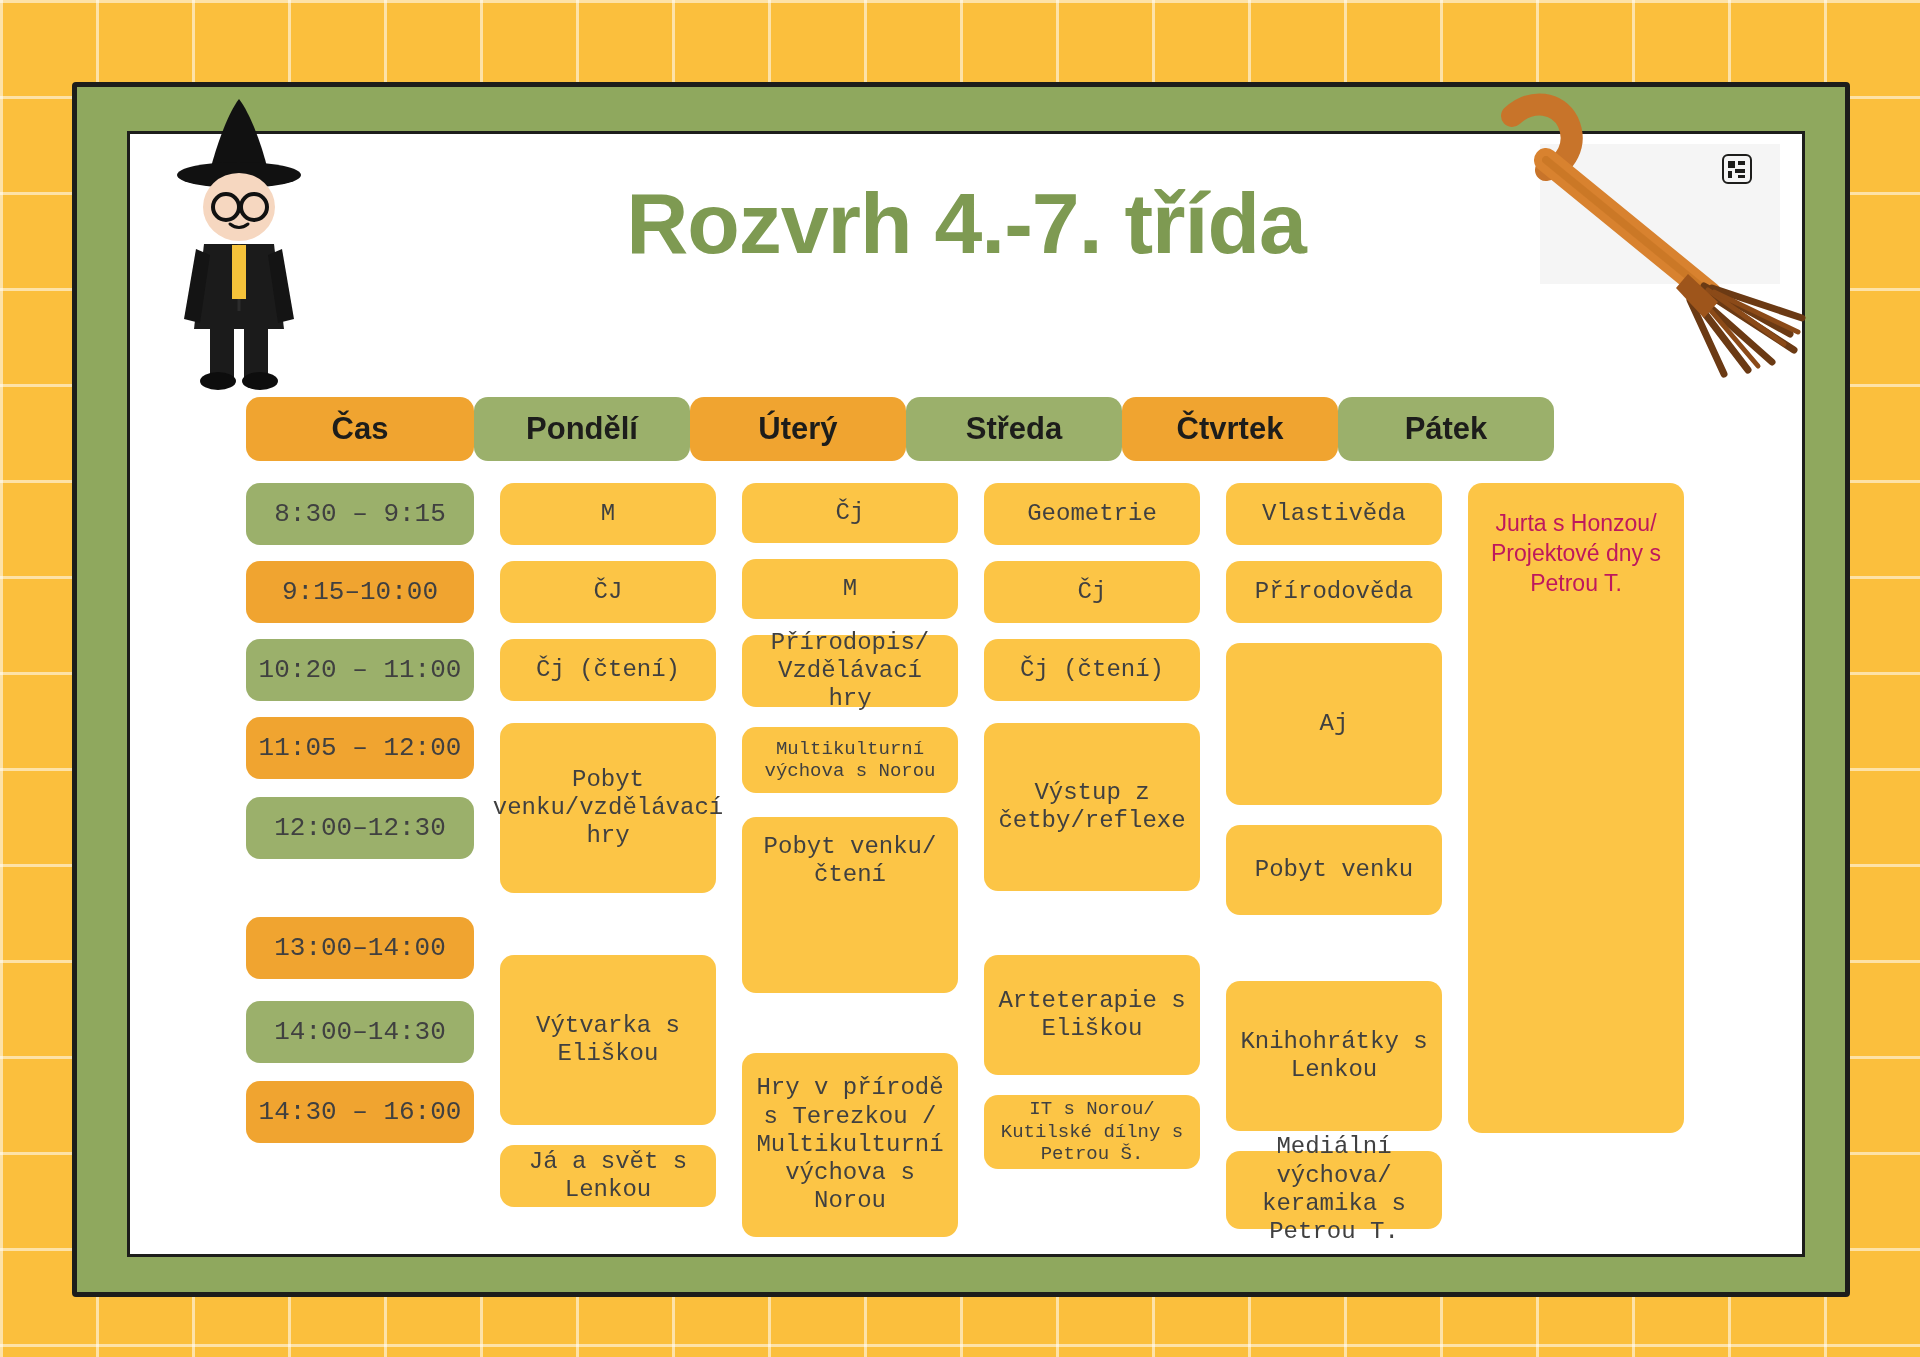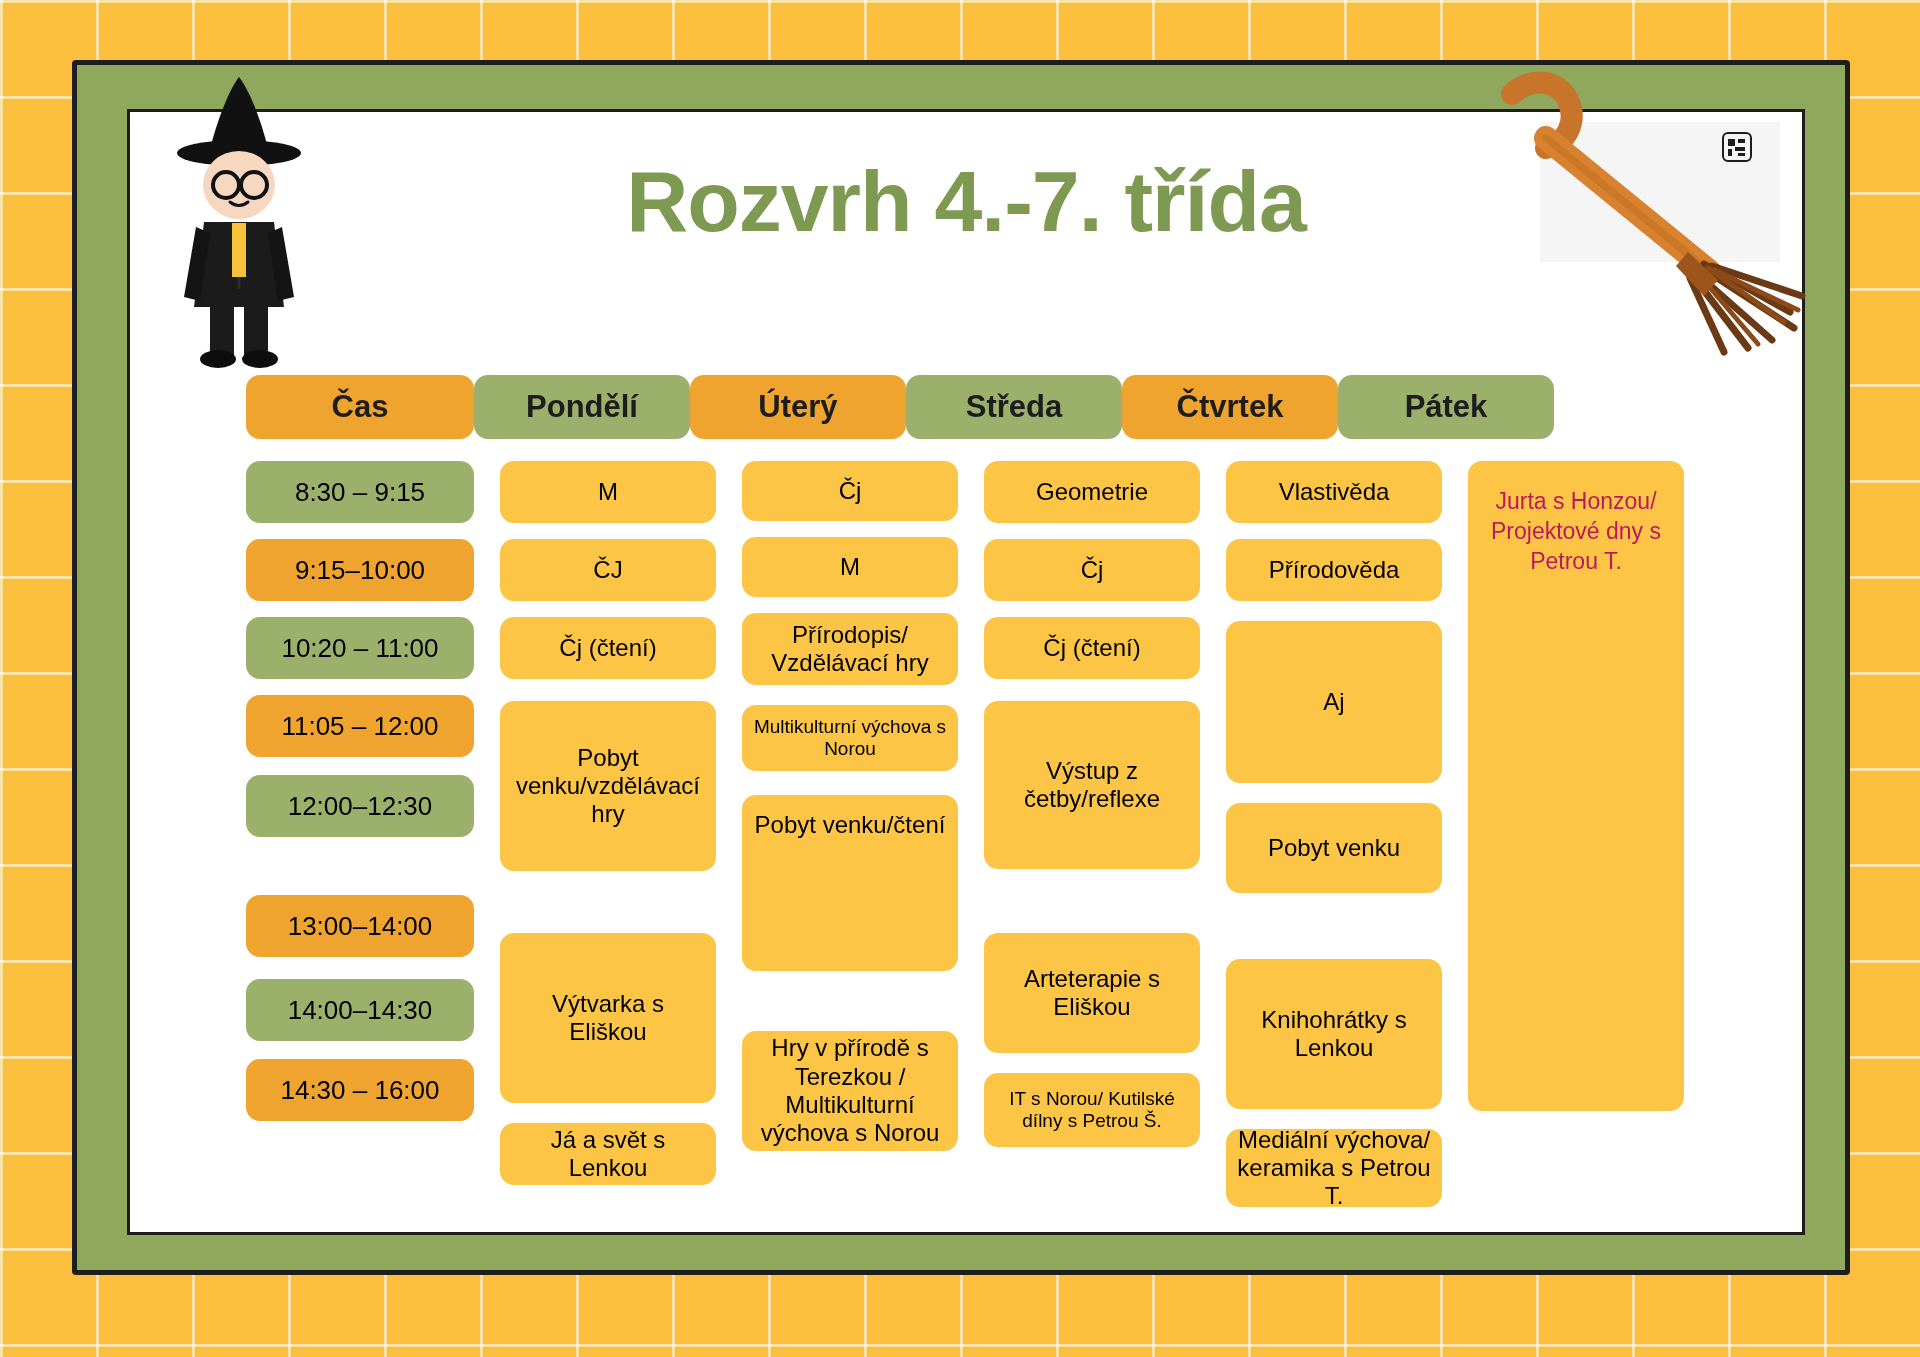--- a/index.html
+++ b/index.html
@@ -14,21 +14,21 @@
     background-image:
       linear-gradient(to right, rgba(255,255,255,0.55) 3px, transparent 3px),
       linear-gradient(to bottom, rgba(255,255,255,0.55) 3px, transparent 3px);
     background-size: 96px 96px;
     position: relative;
   }
 
   
   #poster {
     position: absolute;
-    left: 72px; top: 60px;
+    left: 72px; top: 82px;
     width: 1778px; height: 1215px;
     background: #8FA85E;
     border: 5px solid #1d1d1b;
     border-radius: 4px;
   }
   #poster-inner {
     position: absolute;
     left: 50px; top: 44px;
     width: 1678px; height: 1126px;
     background: #ffffff;
@@ -69,24 +69,25 @@
   .body-row { display: flex; gap: 26px; margin-top: 22px; align-items: flex-start; }
 
   .col { display: flex; flex-direction: column; }
   .col-time { width: 228px; }
   .col-day  { width: 216px; }
 
   .cell {
     border-radius: 14px;
     display: flex; align-items: center; justify-content: center;
     text-align: center;
-    color: #000000;
+    color: #404040;
     padding: 6px 10px;
     line-height: 1.18;
     margin-bottom: 16px;
+    font-family: Liberation Mono, monospace;
   }
   .time-cell { font-size: 26px; height: 62px; }
   .subj { background: #FCC546; font-size: 24px; }
   .small { font-size: 19px; }
 
   .friday-cell {
     background: #FCC546;
     border-radius: 14px;
     width: 216px;
     height: 650px;
@@ -217,21 +218,21 @@
           <div class="cell subj" style="height:170px;margin-bottom:20px">Výtvarka s Eliškou</div>
           <div class="cell subj" style="height:62px">Já a svět s Lenkou</div>
         </div>
 
         <div class="col col-day">
           <div class="cell subj" style="height:60px">Čj</div>
           <div class="cell subj" style="height:60px">M</div>
           <div class="cell subj" style="height:72px;margin-bottom:20px">Přírodopis/ Vzdělávací hry</div>
           <div class="cell subj small" style="height:66px;margin-bottom:24px">Multikulturní výchova s Norou</div>
           <div class="cell subj" style="height:176px;align-items:flex-start;padding-top:16px;margin-bottom:60px">Pobyt venku/čtení</div>
-          <div class="cell subj" style="height:120px">Hry v přírodě s Terezkou / Multikulturní výchova s Norou</div>
+          <div class="cell subj" style="height:184px">Hry v přírodě s Terezkou / Multikulturní výchova s Norou</div>
         </div>
 
         <div class="col col-day">
           <div class="cell subj" style="height:62px">Geometrie</div>
           <div class="cell subj" style="height:62px">Čj</div>
           <div class="cell subj" style="height:62px;margin-bottom:22px">Čj (čtení)</div>
           <div class="cell subj" style="height:168px;margin-bottom:64px">Výstup z četby/reflexe</div>
           <div class="cell subj" style="height:120px;margin-bottom:20px">Arteterapie s Eliškou</div>
           <div class="cell subj small" style="height:74px">IT s Norou/ Kutilské dílny s Petrou Š.</div>
         </div>

